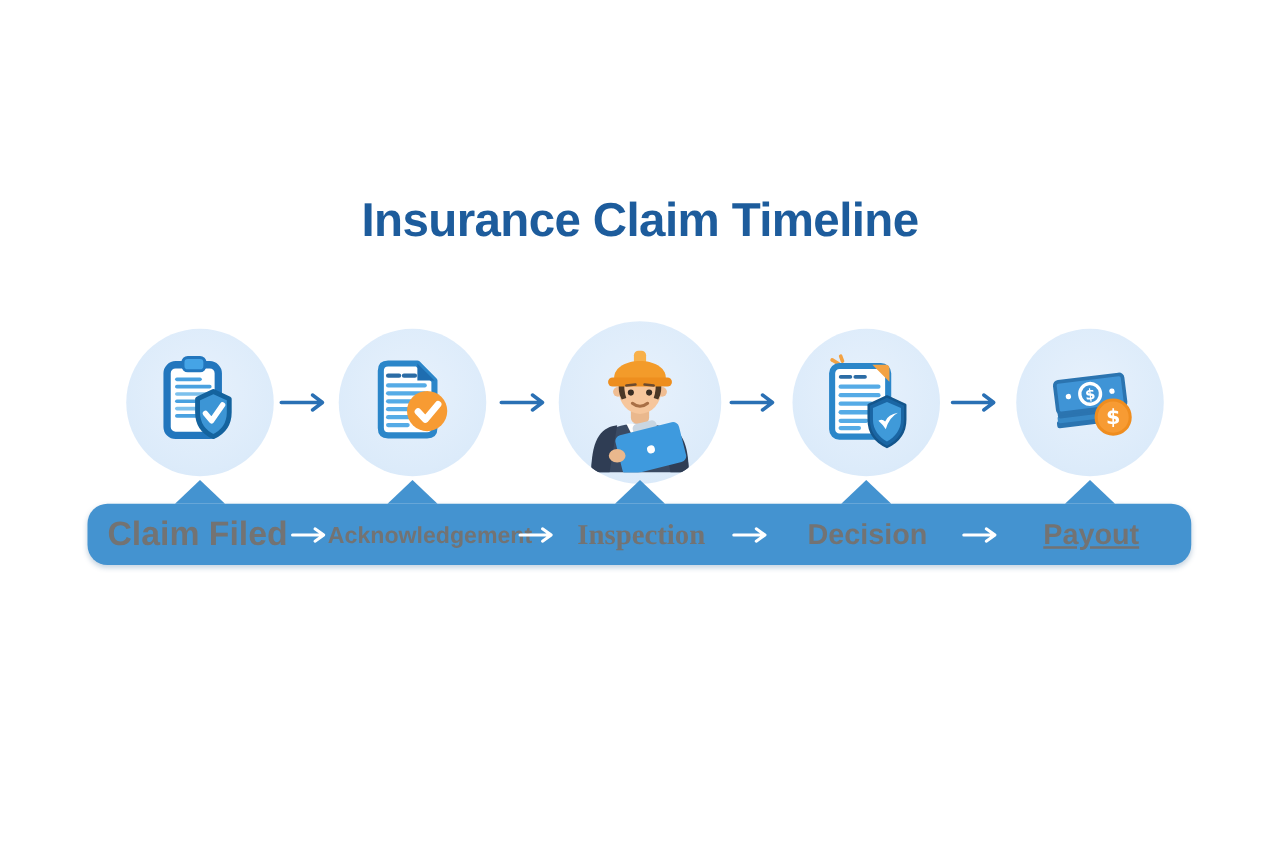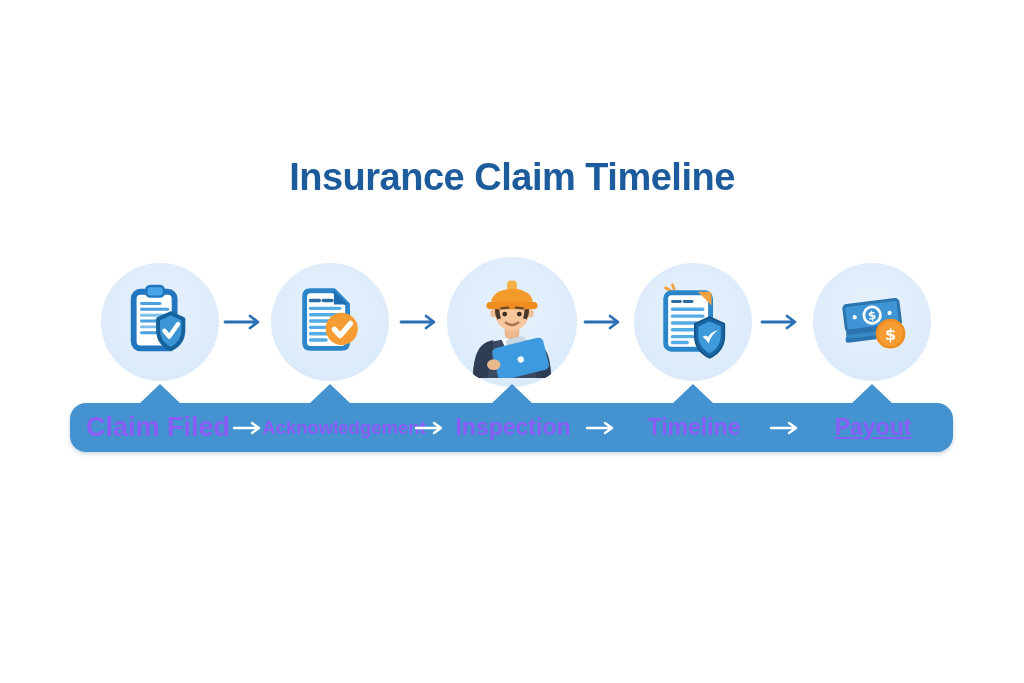--- a/index.html
+++ b/index.html
@@ -25,25 +25,25 @@
     background:#4493d0; border-radius:16px;
     box-shadow:0 2px 4px rgba(40,90,140,0.25);
   }
   .notch {
     position:absolute; top:384px; width:0; height:0;
     border-left:20px solid transparent; border-right:20px solid transparent;
     border-bottom:19px solid #4493d0;
   }
   .banner-label {
     position:absolute; top:403px; height:49px; line-height:49px; width:200px;
-    text-align:center; color:#8b5cf6; font-weight:bold; white-space:nowrap;
+    text-align:center; color:#737373; font-weight:bold; white-space:nowrap;
   }
   .lbl-claim   { left:58px;  font-size:27px; }
   .lbl-ack     { left:244px; font-size:18.5px; }
-  .lbl-insp    { left:413px; font-size:23px; }
+  .lbl-insp    { left:413px; font-size:23px;font-family:Liberation Serif, serif; }
   .lbl-dec     { left:594px; font-size:23px; }
   .lbl-payout  { left:773px; font-size:23px;text-decoration:underline; }
   .banner-arrow { position:absolute; top:420px; }
 </style>
 </head>
 <body>
 
 <div class="canvas">
 
   <h1 class="title">Insurance Claim Timeline</h1>
@@ -174,21 +174,21 @@
   <div class="banner"></div>
   <div class="notch" style="left:140px;"></div>
   <div class="notch" style="left:310px;"></div>
   <div class="notch" style="left:492px;"></div>
   <div class="notch" style="left:673px;"></div>
   <div class="notch" style="left:852px;"></div>
 
   <div class="banner-label lbl-claim">Claim Filed</div>
   <div class="banner-label lbl-ack">Acknowledgement</div>
   <div class="banner-label lbl-insp">Inspection</div>
-  <div class="banner-label lbl-dec">Timeline</div>
+  <div class="banner-label lbl-dec">Decision</div>
   <div class="banner-label lbl-payout">Payout</div>
 
   <svg class="banner-arrow" style="left:232px;" width="32" height="16" viewBox="0 0 32 16">
     <path d="M2 8 H26 M20 3 L27 8 L20 13" fill="none" stroke="#ffffff" stroke-width="2.4" stroke-linecap="round" stroke-linejoin="round"></path>
   </svg>
   <svg class="banner-arrow" style="left:414px;" width="32" height="16" viewBox="0 0 32 16">
     <path d="M2 8 H26 M20 3 L27 8 L20 13" fill="none" stroke="#ffffff" stroke-width="2.4" stroke-linecap="round" stroke-linejoin="round"></path>
   </svg>
   <svg class="banner-arrow" style="left:585px;" width="32" height="16" viewBox="0 0 32 16">
     <path d="M2 8 H26 M20 3 L27 8 L20 13" fill="none" stroke="#ffffff" stroke-width="2.4" stroke-linecap="round" stroke-linejoin="round"></path>

